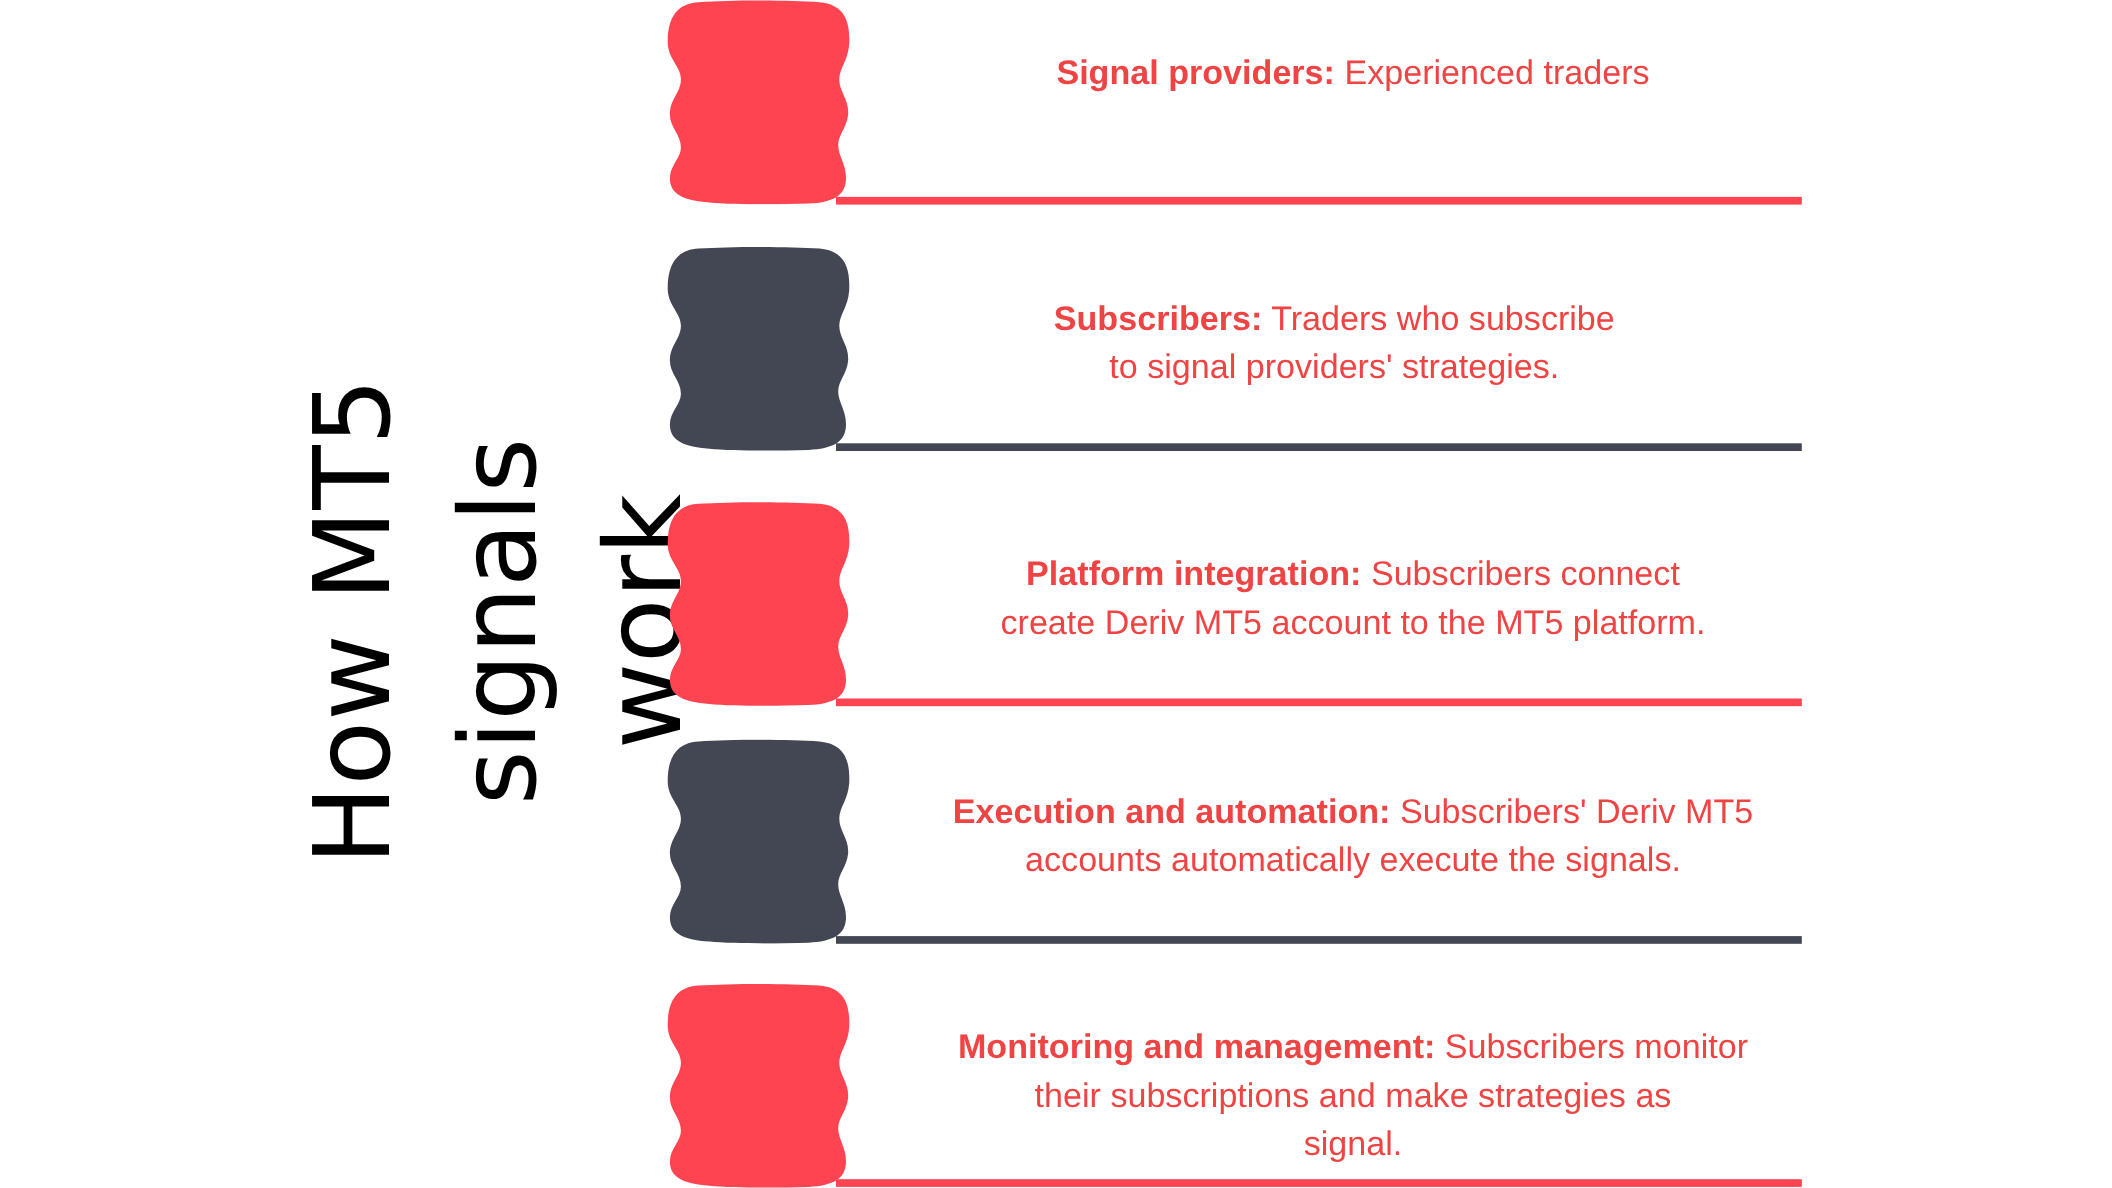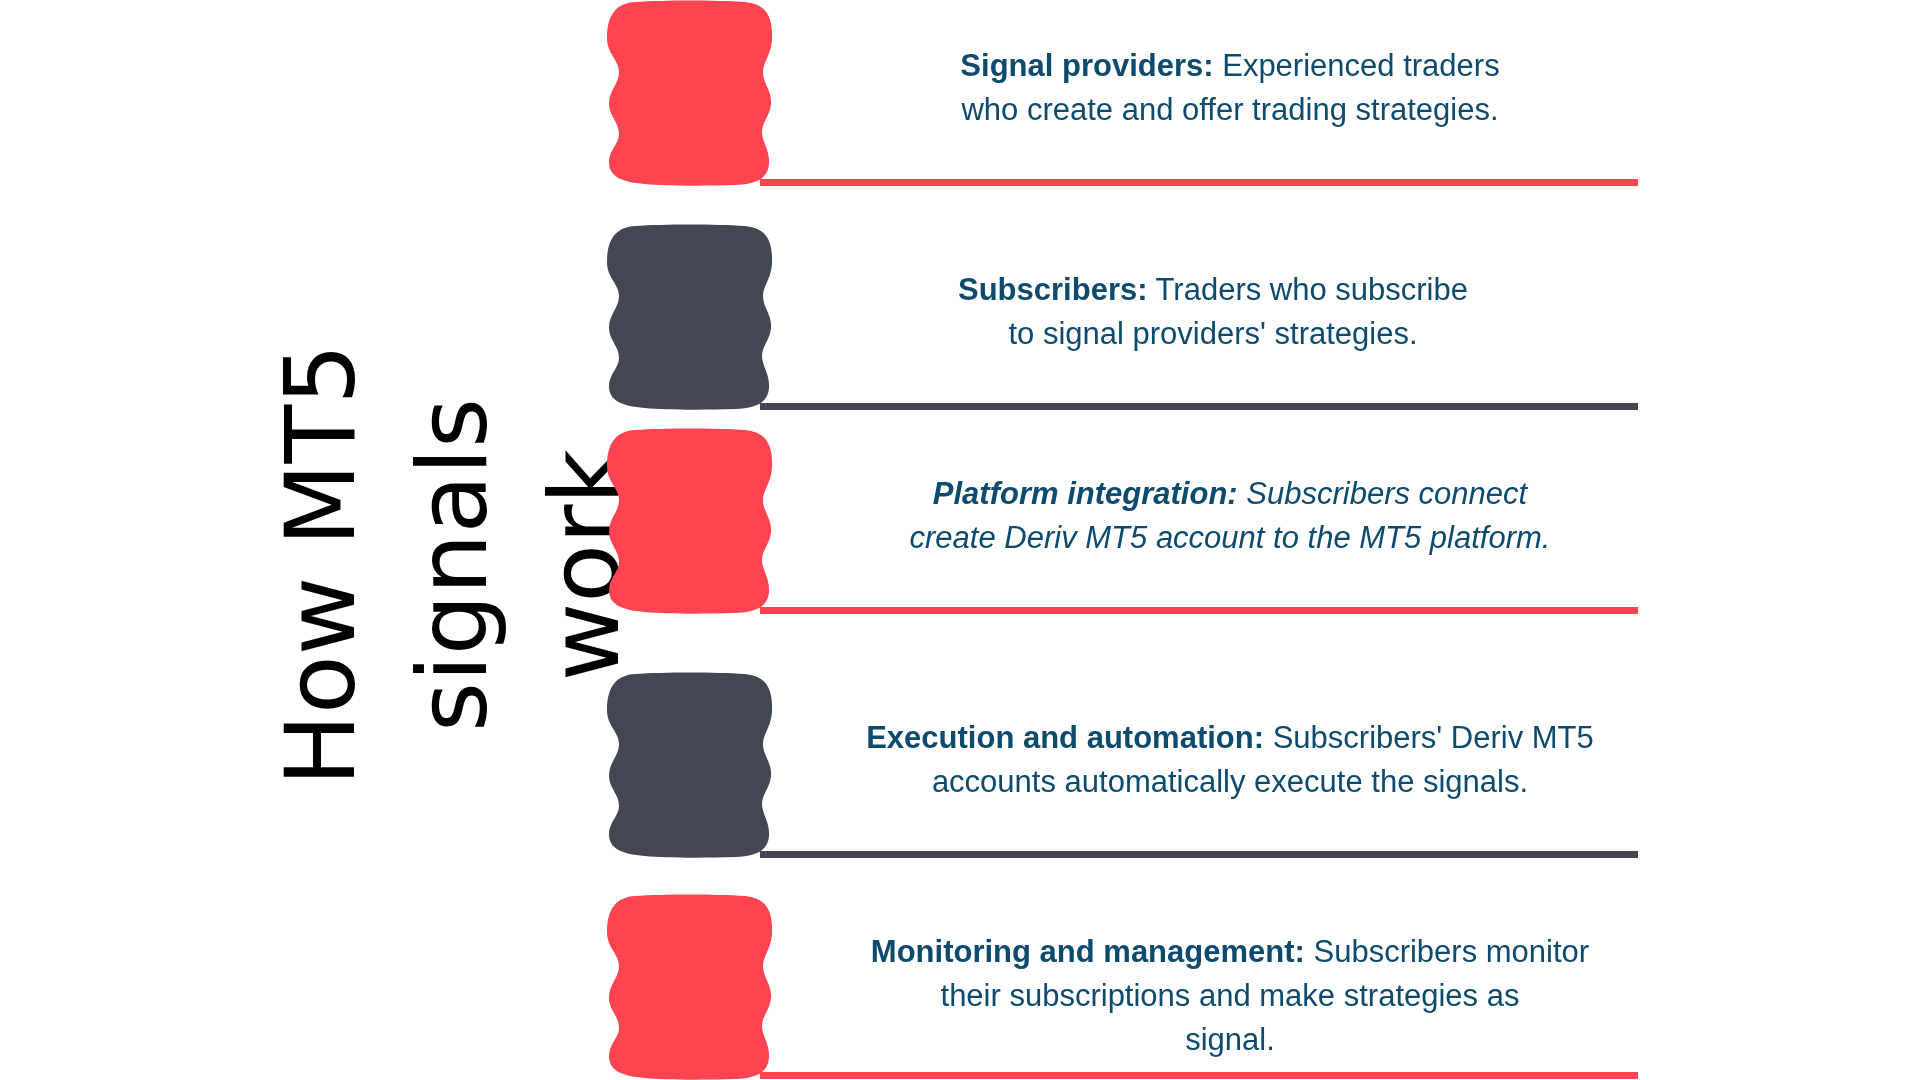--- a/index.html
+++ b/index.html
@@ -11,56 +11,55 @@
     transform: translate(255px, 950px) rotate(-90deg);
     text-align:center; font-family:"DejaVu Sans", sans-serif;
     font-size:96px; line-height:132px; font-weight:normal; color:#000;
   }
   .title span { display:block; }
   .row { position:absolute; left:0; width:1920px; height:224px; }
   .blob { position:absolute; left:605px; top:0; width:170px; height:186px; }
   .rule { position:absolute; left:760px; top:179px; width:878px; height:7px; }
   .desc {
     position:absolute; left:840px; width:780px; top:44px;
-    text-align:center; font-size:31px; line-height:44px; color:#0c4a6e;
+    text-align:center; font-size:31px; line-height:44px; color:#ef4444;
     font-family:"Liberation Sans", sans-serif;
   }
   .desc b { font-weight:bold; }
 </style>
 </head>
 <body>
 
 <div class="title">
   <span>How MT5 signals</span>
   <span>work</span>
 </div>
 
 <div class="row" style="top:0px;">
   <svg class="blob" viewBox="0 0 170 186">
     <path fill="#FF4451" d="M30 2 C60 0 110 0 140 2 C162 4 168 18 167 40 C166 55 158 62 158 72 C158 84 167 90 166 104 C165 116 157 122 157 132 C157 142 165 150 164 164 C163 178 152 184 130 185 C100 186 60 186 40 184 C15 182 4 176 4 162 C4 150 14 144 14 134 C14 122 4 116 4 104 C4 90 14 84 14 72 C14 60 2 54 2 38 C2 14 12 3 30 2 Z"></path>
   </svg>
   <div class="rule" style="background:#FF4451;"></div>
   <div class="desc">
     <b>Signal providers:</b><span> Experienced traders</span><br>
-    <span>who create and offer trading strategies.</span>
   </div>
 </div>
 
 <div class="row" style="top:224px;">
   <svg class="blob" viewBox="0 0 170 186">
     <path fill="#434753" d="M30 2 C60 0 110 0 140 2 C162 4 168 18 167 40 C166 55 158 62 158 72 C158 84 167 90 166 104 C165 116 157 122 157 132 C157 142 165 150 164 164 C163 178 152 184 130 185 C100 186 60 186 40 184 C15 182 4 176 4 162 C4 150 14 144 14 134 C14 122 4 116 4 104 C4 90 14 84 14 72 C14 60 2 54 2 38 C2 14 12 3 30 2 Z"></path>
   </svg>
   <div class="rule" style="background:#434753;"></div>
   <div class="desc" style="left:823px;">
     <b>Subscribers:</b><span> Traders who subscribe</span><br>
     <span>to signal providers' strategies.</span>
   </div>
 </div>
 
-<div class="row" style="top:428px;font-style:italic;">
+<div class="row" style="top:456px;">
   <svg class="blob" viewBox="0 0 170 186">
     <path fill="#FF4451" d="M30 2 C60 0 110 0 140 2 C162 4 168 18 167 40 C166 55 158 62 158 72 C158 84 167 90 166 104 C165 116 157 122 157 132 C157 142 165 150 164 164 C163 178 152 184 130 185 C100 186 60 186 40 184 C15 182 4 176 4 162 C4 150 14 144 14 134 C14 122 4 116 4 104 C4 90 14 84 14 72 C14 60 2 54 2 38 C2 14 12 3 30 2 Z"></path>
   </svg>
   <div class="rule" style="background:#FF4451;"></div>
   <div class="desc">
     <b>Platform integration:</b><span> Subscribers connect</span><br>
     <span>create Deriv MT5 account to the MT5 platform.</span>
   </div>
 </div>
 

